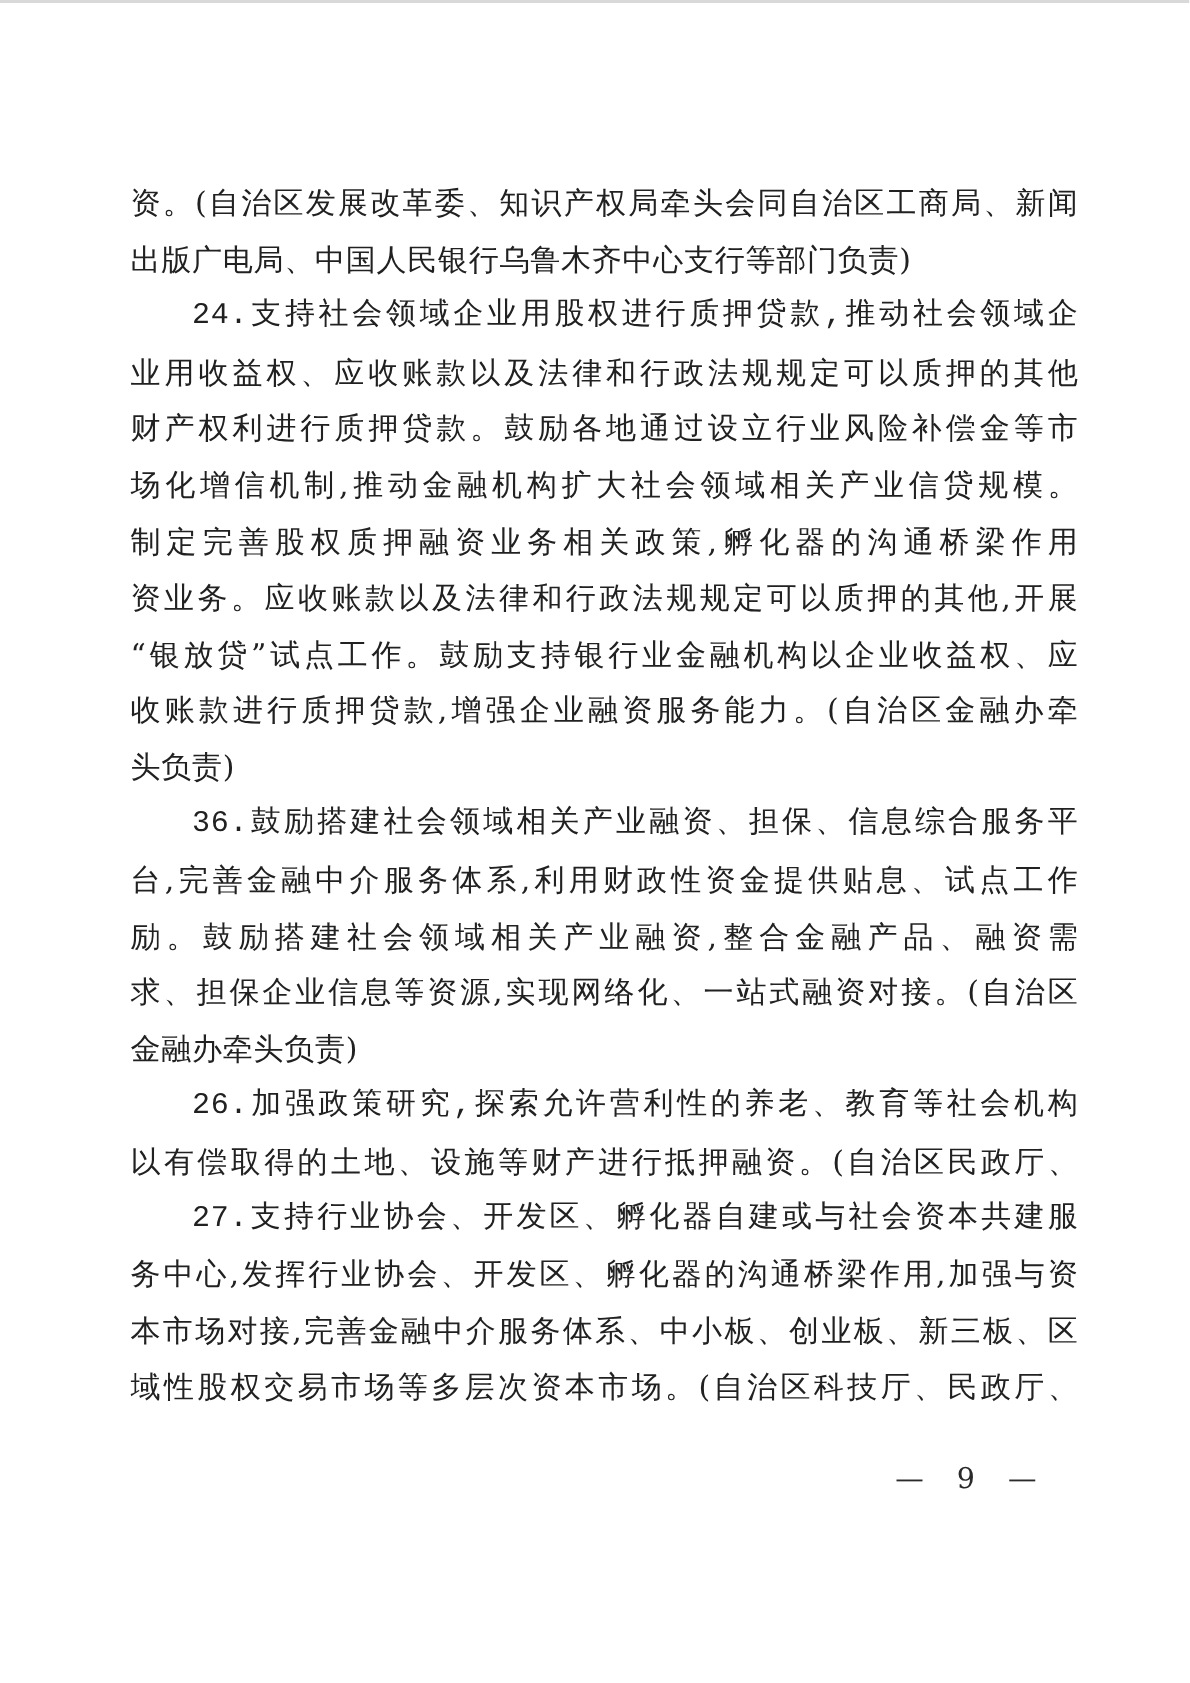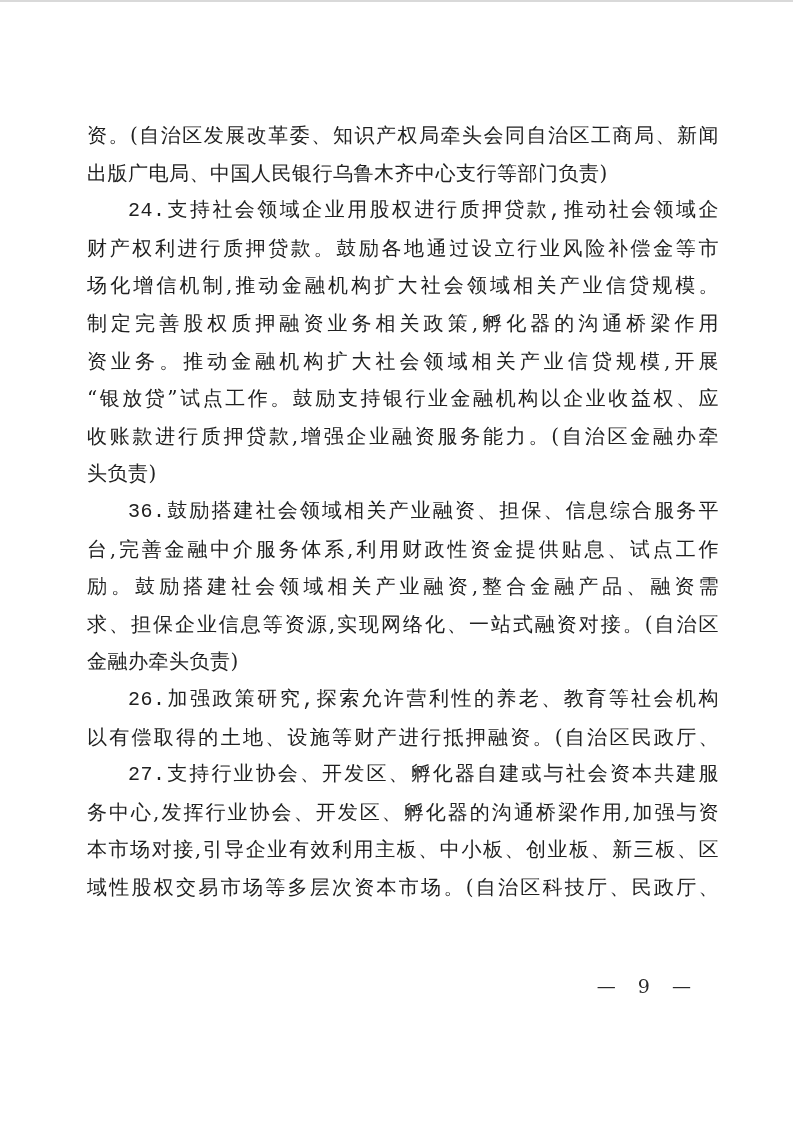--- a/index.html
+++ b/index.html
@@ -61,33 +61,34 @@
 </style>
 </head>
 <body>
 
 <div class="page">
   <div class="scan-edge"></div>
   <div class="text-block">
       <div class="line justify">资。(自治区发展改革委、知识产权局牵头会同自治区工商局、新闻</div>
       <div class="line">出版广电局、中国人民银行乌鲁木齐中心支行等部门负责)</div>
       <div class="line justify indent">24.支持社会领域企业用股权进行质押贷款,推动社会领域企</div>
+      <div class="line justify">业用收益权、应收账款以及法律和行政法规规定可以质押的其他</div>
       <div class="line justify">财产权利进行质押贷款。鼓励各地通过设立行业风险补偿金等市</div>
       <div class="line justify">场化增信机制,推动金融机构扩大社会领域相关产业信贷规模。</div>
       <div class="line justify">制定完善股权质押融资业务相关政策,孵化器的沟通桥梁作用</div>
-      <div class="line justify">资业务。推动金融机构扩大社会领域相关产业信贷规模,开展</div>
+      <div class="line justify">资业务。应收账款以及法律和行政法规规定可以质押的其他,开展</div>
       <div class="line justify">“银放贷”试点工作。鼓励支持银行业金融机构以企业收益权、应</div>
       <div class="line justify">收账款进行质押贷款,增强企业融资服务能力。(自治区金融办牵</div>
       <div class="line">头负责)</div>
       <div class="line justify indent">36.鼓励搭建社会领域相关产业融资、担保、信息综合服务平</div>
       <div class="line justify">台,完善金融中介服务体系,利用财政性资金提供贴息、试点工作</div>
       <div class="line justify">励。鼓励搭建社会领域相关产业融资,整合金融产品、融资需</div>
       <div class="line justify">求、担保企业信息等资源,实现网络化、一站式融资对接。(自治区</div>
       <div class="line">金融办牵头负责)</div>
       <div class="line justify indent">26.加强政策研究,探索允许营利性的养老、教育等社会机构</div>
       <div class="line justify">以有偿取得的土地、设施等财产进行抵押融资。(自治区民政厅、</div>
       <div class="line justify indent">27.支持行业协会、开发区、孵化器自建或与社会资本共建服</div>
       <div class="line justify">务中心,发挥行业协会、开发区、孵化器的沟通桥梁作用,加强与资</div>
-      <div class="line justify">本市场对接,引导企业有效利用主板、中小板、创业板、新三板、区</div>
+      <div class="line justify">本市场对接,完善金融中介服务体系、中小板、创业板、新三板、区</div>
       <div class="line justify">域性股权交易市场等多层次资本市场。(自治区科技厅、民政厅、</div>
     </div>
   <div class="page-number">— 9 —</div>
 </div>
 
 </body></html>

